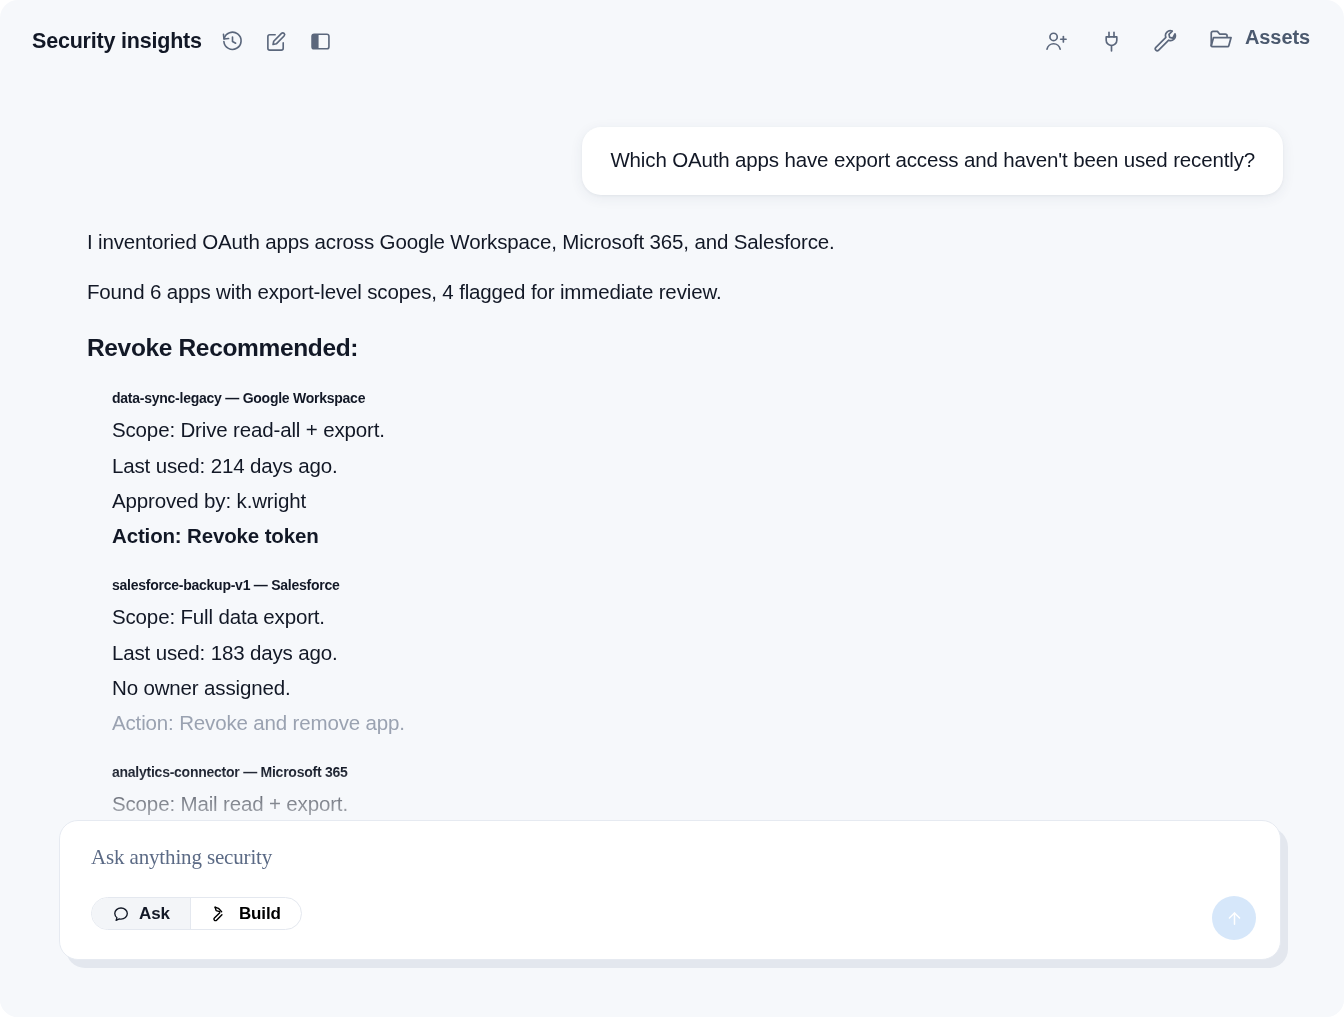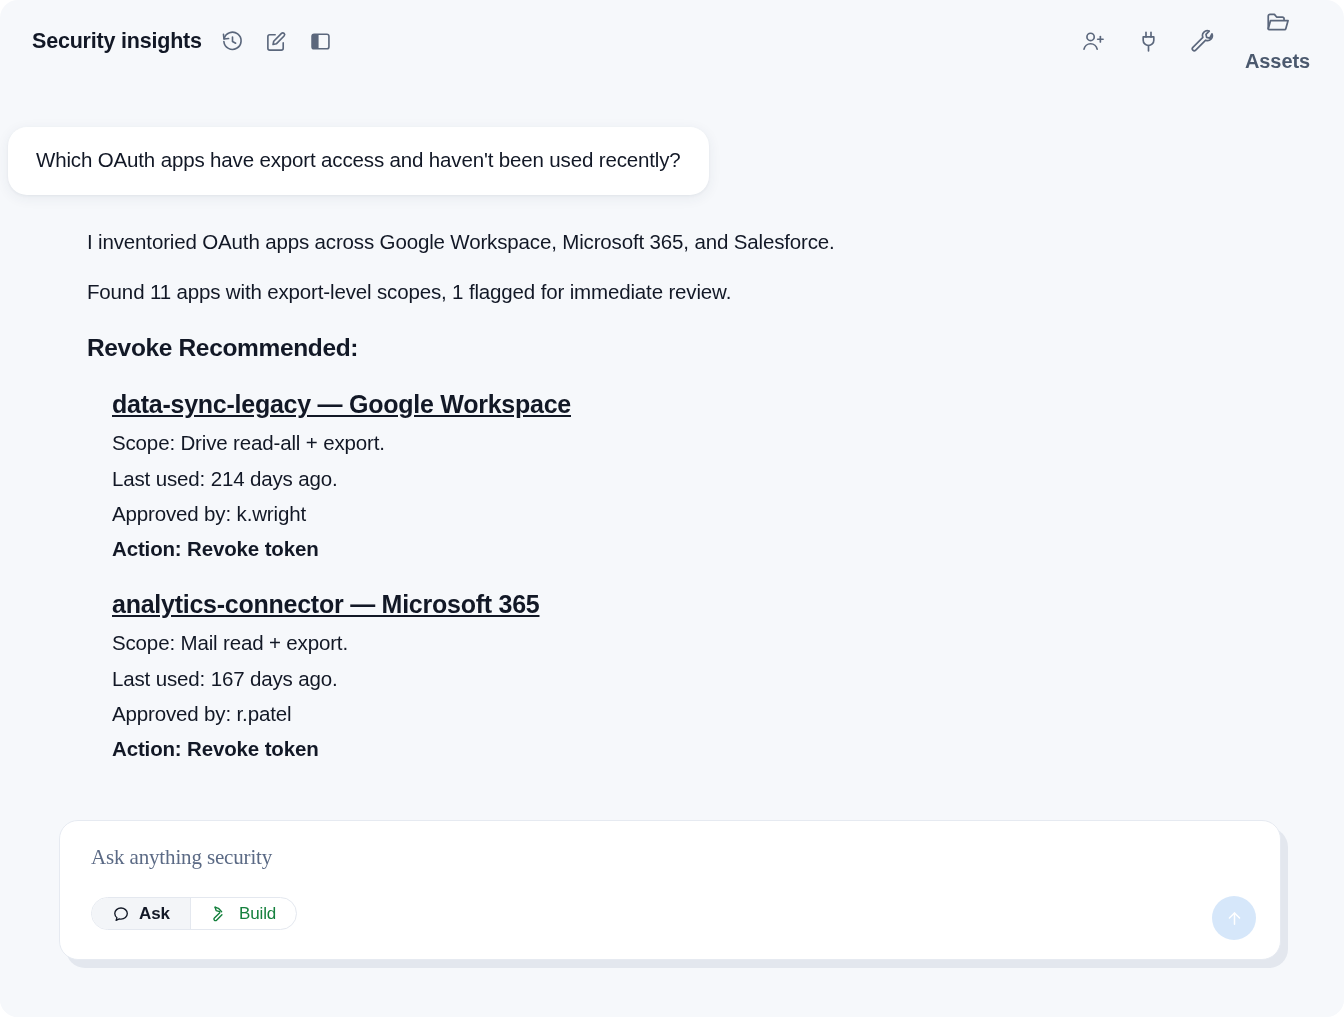--- a/index.html
+++ b/index.html
@@ -55,44 +55,43 @@
   .hdr-icon svg { display: block; }
 
   .header-right {
     margin-left: auto;
     display: flex;
     align-items: center;
     gap: 29px;
   }
   .assets-btn {
     display: flex;
-    align-items: center;
     gap: 11px;
     cursor: pointer;
     color: #5b677c;
-    flex-direction: column;
   }
   .assets-label {
     font-size: 20px;
     font-weight: 600;
     color: #4b596e;
     letter-spacing: -0.1px;
   }
 
   
   .thread {
     position: absolute;
     top: 82px; left: 0; right: 0;
     bottom: 0;
     overflow: hidden;
   }
 
   .user-row {
     display: flex;
-    padding: 45px 61px 0 8px;
+    justify-content: flex-end;
+    padding: 45px 61px 0 0;
   }
   .user-bubble {
     background: #ffffff;
     border-radius: 19px;
     padding: 19px 28px 21px 28px;
     max-width: 812px;
     box-shadow: 0 3px 14px rgba(36, 50, 80, 0.07),
                 0 1px 3px rgba(36, 50, 80, 0.05);
     font-size: 20.5px;
     color: #121826;
@@ -116,25 +115,24 @@
     font-weight: 700;
     letter-spacing: -0.35px;
     margin: 28px 0 28px 0;
   }
 
   .app-card {
     padding-left: 25px;
     margin-bottom: 27px;
   }
   .app-name {
-    font-size: 25px;
+    font-size: 14px;
     font-weight: 700;
     letter-spacing: -0.25px;
     margin-bottom: 10px;
-    text-decoration: underline;
   }
   .app-line {
     font-size: 20.5px;
     line-height: 1.38;
     letter-spacing: -0.15px;
     margin-bottom: 7px;
     color: #121826;
   }
   .app-line.action {
     font-weight: 700;
@@ -197,22 +195,22 @@
     height: 33px;
     background: #ffffff;
   }
   .mode-seg {
     display: flex;
     align-items: center;
     gap: 9px;
     padding: 0 20px;
     font-size: 17px;
     cursor: pointer;
-    color: #15803d;
-    font-weight: 400;
+    color: #000000;
+    font-weight: 700;
     letter-spacing: -0.1px;
   }
   .mode-seg.active {
     background: #f3f5f8;
     color: #121826;
     font-weight: 700;
   }
   .mode-seg + .mode-seg {
     border-left: 1px solid #e4e8ef;
   }
@@ -308,32 +306,39 @@
 
   <div class="thread">
 
     <div class="user-row">
       <div class="user-bubble">Which OAuth apps have export access and haven't been used recently?</div>
     </div>
 
     <div class="assistant">
 
       <div class="para">I inventoried OAuth apps across Google Workspace, Microsoft 365, and Salesforce.</div>
-      <div class="para">Found 11 apps with export-level scopes, 1 flagged for immediate review.</div>
+      <div class="para">Found 6 apps with export-level scopes, 4 flagged for immediate review.</div>
 
       <div class="section-title">Revoke Recommended:</div>
 
       <div class="app-card">
         <div class="app-name">data-sync-legacy — Google Workspace</div>
         <div class="app-line">Scope: Drive read-all + export.</div>
         <div class="app-line">Last used: 214 days ago.</div>
         <div class="app-line">Approved by: k.wright</div>
         <div class="app-line action">Action: Revoke token</div>
       </div>
 
+      <div class="app-card">
+        <div class="app-name">salesforce-backup-v1 — Salesforce</div>
+        <div class="app-line">Scope: Full data export.</div>
+        <div class="app-line">Last used: 183 days ago.</div>
+        <div class="app-line">No owner assigned.</div>
+        <div class="app-line action muted">Action: Revoke and remove app.</div>
+      </div>
 
       <div class="app-card">
         <div class="app-name">analytics-connector — Microsoft 365</div>
         <div class="app-line">Scope: Mail read + export.</div>
         <div class="app-line">Last used: 167 days ago.</div>
         <div class="app-line">Approved by: r.patel</div>
         <div class="app-line action">Action: Revoke token</div>
       </div>
 
     </div>

